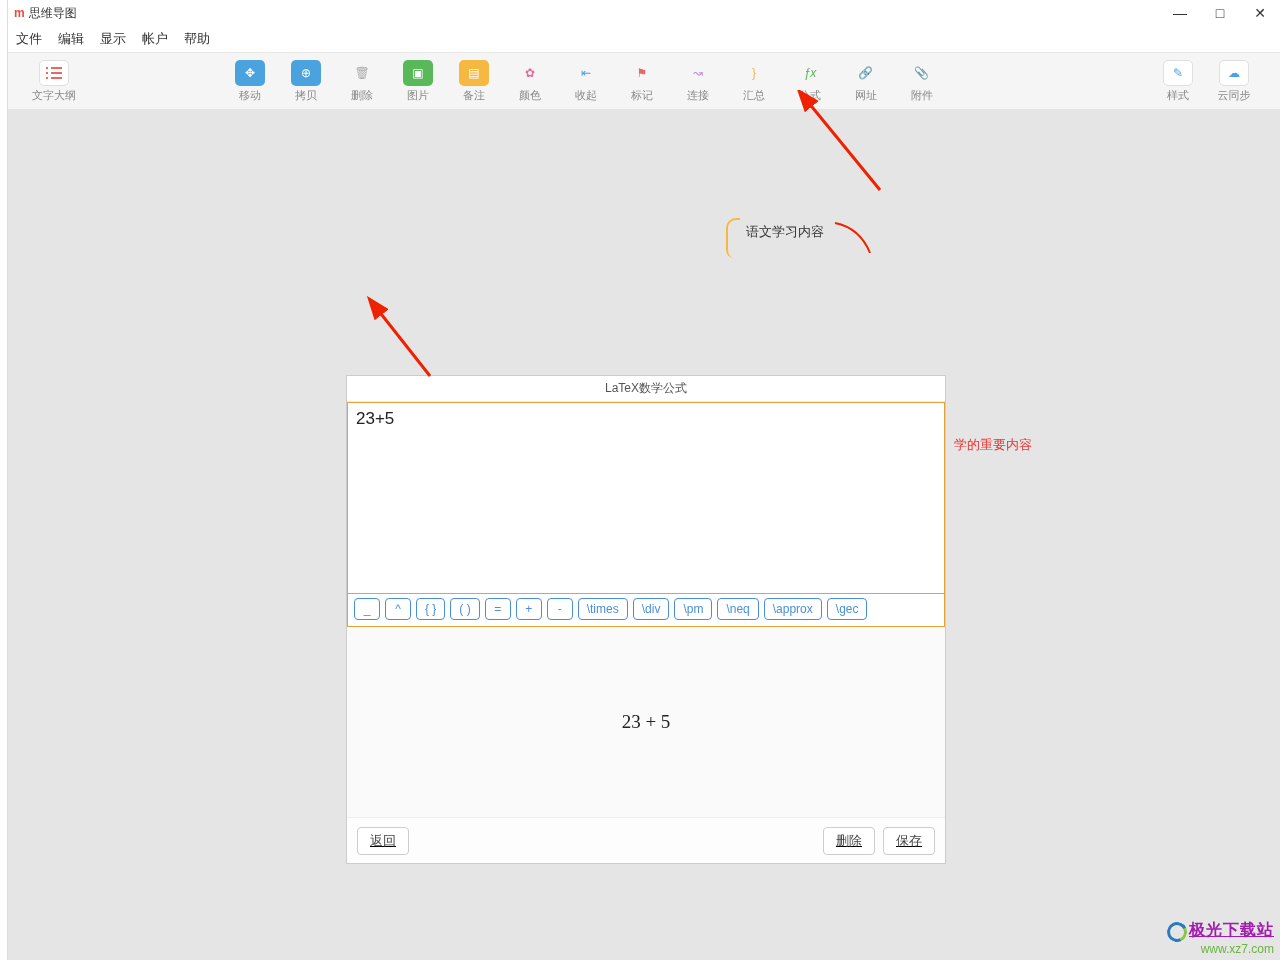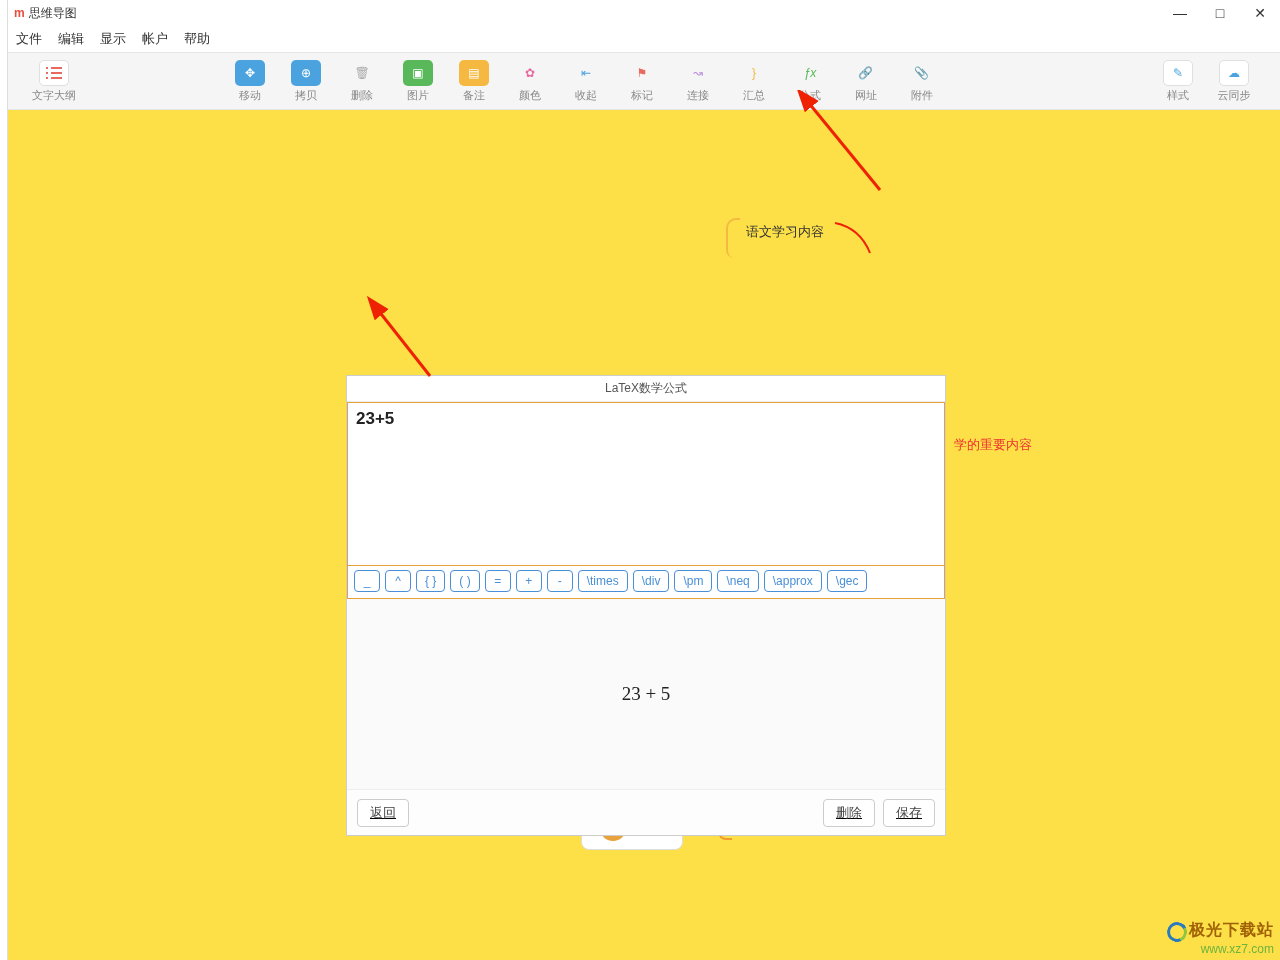--- a/index.html
+++ b/index.html
@@ -19,44 +19,44 @@
   
   .toolbar{position:absolute;left:8px;right:0;top:52px;height:58px;background:#f5f5f5;border-top:1px solid #e5e5e5;border-bottom:1px solid #e5e5e5;display:flex;align-items:center;padding:0 18px;}
   .tbtn{display:flex;flex-direction:column;align-items:center;justify-content:center;width:56px;height:50px;font-size:12px;color:#888;cursor:pointer;}
   .tbtn .icon{width:30px;height:26px;border-radius:5px;display:flex;align-items:center;justify-content:center;margin-bottom:2px;}
   .tbtn.outline .icon{background:#fff;border:1px solid #e0e0e0;}
   .tbtn .lbl{font-size:11px;}
   .toolbar .gap{width:140px;}
   .toolbar .flex{flex:1;}
   
   
-  .canvas{position:absolute;left:8px;right:0;top:110px;bottom:0;background:#fde047;}
+  .canvas{position:absolute;left:8px;right:0;top:110px;bottom:0;background:#e5e5e5;}
   
   
   .node-hint{position:absolute;font-size:13px;color:#333;}
   .bracket{position:absolute;width:14px;border-left:2px solid;border-top:2px solid;border-bottom:2px solid;border-radius:8px 0 0 8px;height:28px;}
   .node-box{position:absolute;border:1px solid #ddd;border-radius:8px;padding:8px 18px;display:flex;align-items:center;gap:10px;background:#fff;font-size:14px;}
   .emoji{width:26px;height:26px;border-radius:50%;background:#f8c94b;display:flex;align-items:center;justify-content:center;font-size:14px;}
   
   
   .modal{position:absolute;left:338px;top:265px;width:600px;background:#fff;border:1px solid #ccc;border-radius:0;box-shadow:0 0 0 rgba(0,0,0,0);}
   .modal .mtitle{height:26px;font-size:12px;color:#555;display:flex;align-items:center;justify-content:center;border-bottom:1px solid #eee;}
-  .modal .input-area{border:1px solid #e6a13a;margin:0;padding:6px 8px;height:164px;font-size:17px;font-family:Arial;color:#222;position:relative;font-weight:bold;}
+  .modal .input-area{border:1px solid #e6a13a;margin:0;padding:6px 8px;height:192px;font-size:17px;font-family:Arial;color:#222;position:relative;}
   .latex-row{display:flex;gap:5px;padding:4px 6px 6px 6px;border:1px solid #e6a13a;border-top:none;overflow:hidden;white-space:nowrap;}
   .lx{border:1px solid #4a90d9;color:#4a90d9;border-radius:4px;height:22px;min-width:26px;padding:0 8px;font-size:12px;display:flex;align-items:center;justify-content:center;background:#fff;}
   .preview{height:190px;background:#fafafa;display:flex;align-items:center;justify-content:center;font-family:'Times New Roman',serif;font-size:19px;color:#222;}
   .modal .footer{height:46px;border-top:1px solid #eee;display:flex;align-items:center;padding:0 10px;background:#fdfdfd;text-decoration:underline;}
   .mbtn{border:1px solid #ccc;background:#fff;color:#444;border-radius:4px;height:28px;padding:0 12px;font-size:13px;display:flex;align-items:center;cursor:pointer;}
   
   
   .arrow-svg{position:absolute;pointer-events:none;}
   
   
   .wm{position:absolute;right:6px;bottom:4px;text-align:right;font-size:12px;}
-  .wm .t1{color:#a16207;font-weight:bold;font-size:16px;letter-spacing:1px;}
+  .wm .t1{color:#a21caf;font-weight:bold;font-size:16px;letter-spacing:1px;text-decoration:underline;}
   .wm .t2{color:#6cb33f;font-size:12px;}
   .wm .logo-c{display:inline-block;width:20px;height:20px;border:3px solid #2a7abf;border-radius:50%;border-right-color:#8cc63f;transform:rotate(20deg);vertical-align:middle;margin-right:2px;}
 </style>
 </head>
 <body>
 
 <div class="left-strip"></div>
 
 <div class="titlebar">
   <span class="logo">m</span>

